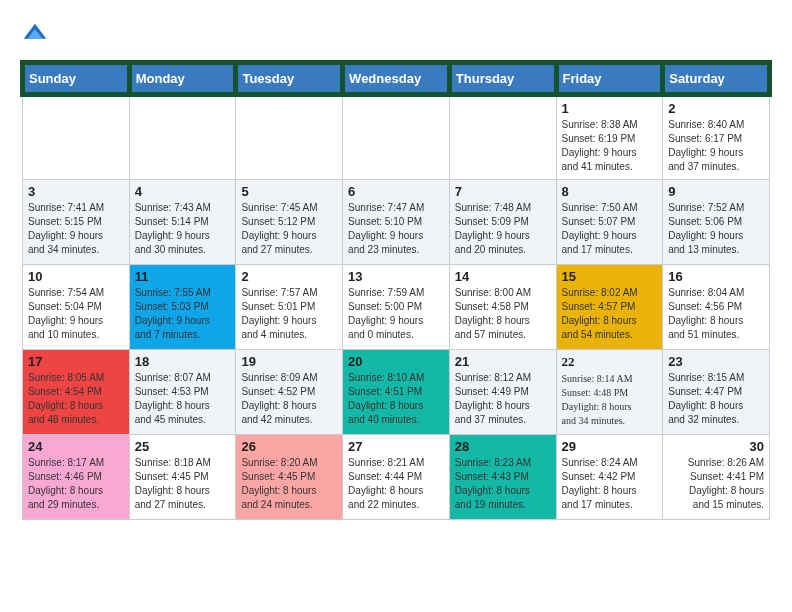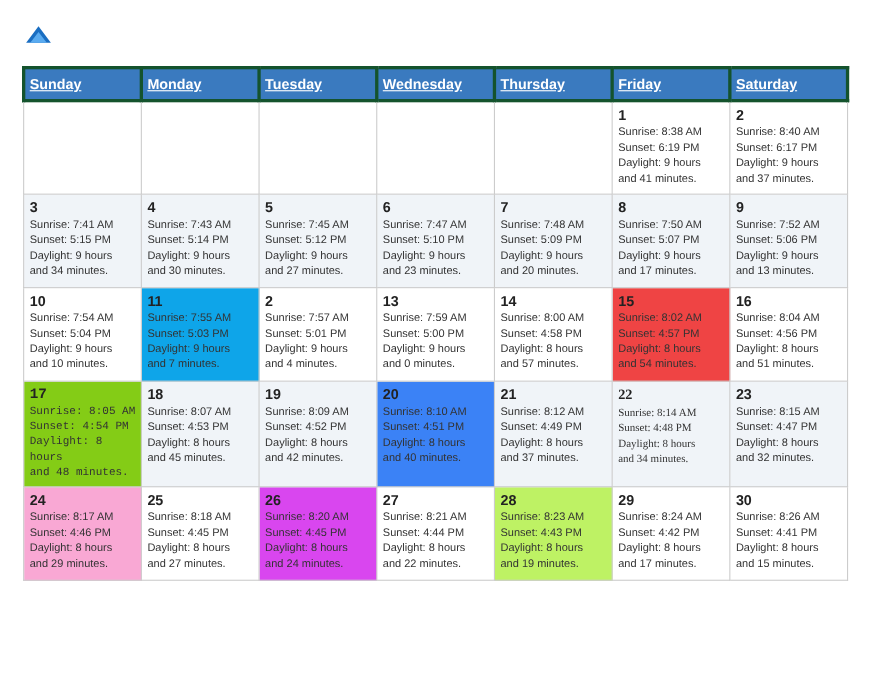--- a/index.html
+++ b/index.html
@@ -52,22 +52,21 @@
       border-collapse: collapse;
       table-layout: fixed;
     }
     thead tr th {
       background-color: #3a7abf;
       color: #fff;
       font-size: 13px;
       font-weight: bold;
       padding: 6px 4px;
       text-align: left;
-      border: 3px solid #14532d;
-      text-decoration: underline;
+      border: 5px solid #14532d;
     }
     tbody tr td {
       vertical-align: top;
       border: 1px solid #ccc;
       padding: 4px 5px;
       font-size: 10.5px;
       color: #333;
       height: 85px;
       background: #fff;
     }
@@ -184,43 +183,43 @@
           <div class="day-info">Sunrise: 7:57 AM<br>Sunset: 5:01 PM<br>Daylight: 9 hours<br>and 4 minutes.</div>
         </td>
         <td style="background: rgb(255, 255, 255);">
           <span class="day-number">13</span>
           <div class="day-info">Sunrise: 7:59 AM<br>Sunset: 5:00 PM<br>Daylight: 9 hours<br>and 0 minutes.</div>
         </td>
         <td style="background: rgb(255, 255, 255);">
           <span class="day-number">14</span>
           <div class="day-info">Sunrise: 8:00 AM<br>Sunset: 4:58 PM<br>Daylight: 8 hours<br>and 57 minutes.</div>
         </td>
-        <td style="background: #ef4444;">
+        <td style="background: #eab308;">
           <span class="day-number">15</span>
           <div class="day-info">Sunrise: 8:02 AM<br>Sunset: 4:57 PM<br>Daylight: 8 hours<br>and 54 minutes.</div>
         </td>
         <td style="background: rgb(255, 255, 255);">
           <span class="day-number">16</span>
           <div class="day-info">Sunrise: 8:04 AM<br>Sunset: 4:56 PM<br>Daylight: 8 hours<br>and 51 minutes.</div>
         </td>
       </tr>
       <tr>
-        <td style="background: #84cc16; font-family: Liberation Mono, monospace;">
+        <td style="background: #ef4444;">
           <span class="day-number">17</span>
           <div class="day-info">Sunrise: 8:05 AM<br>Sunset: 4:54 PM<br>Daylight: 8 hours<br>and 48 minutes.</div>
         </td>
         <td style="background: rgb(240, 244, 248);">
           <span class="day-number">18</span>
           <div class="day-info">Sunrise: 8:07 AM<br>Sunset: 4:53 PM<br>Daylight: 8 hours<br>and 45 minutes.</div>
         </td>
         <td style="background: rgb(240, 244, 248);">
           <span class="day-number">19</span>
           <div class="day-info">Sunrise: 8:09 AM<br>Sunset: 4:52 PM<br>Daylight: 8 hours<br>and 42 minutes.</div>
         </td>
-        <td style="background: #3b82f6; margin-top: 12px;">
+        <td style="background: #14b8a6; margin-top: 12px;">
           <span class="day-number">20</span>
           <div class="day-info">Sunrise: 8:10 AM<br>Sunset: 4:51 PM<br>Daylight: 8 hours<br>and 40 minutes.</div>
         </td>
         <td style="background: rgb(240, 244, 248);">
           <span class="day-number">21</span>
           <div class="day-info">Sunrise: 8:12 AM<br>Sunset: 4:49 PM<br>Daylight: 8 hours<br>and 37 minutes.</div>
         </td>
         <td style="background: rgb(240, 244, 248); font-family: Liberation Serif, serif;">
           <span class="day-number">22</span>
           <div class="day-info">Sunrise: 8:14 AM<br>Sunset: 4:48 PM<br>Daylight: 8 hours<br>and 34 minutes.</div>
@@ -232,35 +231,35 @@
       </tr>
       <tr>
         <td style="background: #f9a8d4;">
           <span class="day-number">24</span>
           <div class="day-info">Sunrise: 8:17 AM<br>Sunset: 4:46 PM<br>Daylight: 8 hours<br>and 29 minutes.</div>
         </td>
         <td style="background: rgb(255, 255, 255);">
           <span class="day-number">25</span>
           <div class="day-info">Sunrise: 8:18 AM<br>Sunset: 4:45 PM<br>Daylight: 8 hours<br>and 27 minutes.</div>
         </td>
-        <td style="background: #d946ef;">
+        <td style="background: #fca5a5;">
           <span class="day-number">26</span>
           <div class="day-info">Sunrise: 8:20 AM<br>Sunset: 4:45 PM<br>Daylight: 8 hours<br>and 24 minutes.</div>
         </td>
         <td style="background: rgb(255, 255, 255);">
           <span class="day-number">27</span>
           <div class="day-info">Sunrise: 8:21 AM<br>Sunset: 4:44 PM<br>Daylight: 8 hours<br>and 22 minutes.</div>
         </td>
-        <td style="background: #bef264;">
+        <td style="background: #14b8a6;">
           <span class="day-number">28</span>
           <div class="day-info">Sunrise: 8:23 AM<br>Sunset: 4:43 PM<br>Daylight: 8 hours<br>and 19 minutes.</div>
         </td>
         <td style="background: rgb(255, 255, 255);">
           <span class="day-number">29</span>
           <div class="day-info">Sunrise: 8:24 AM<br>Sunset: 4:42 PM<br>Daylight: 8 hours<br>and 17 minutes.</div>
         </td>
-        <td style="background: rgb(255, 255, 255);">
+        <td style="background: rgb(255, 255, 255); text-align: right;">
           <span class="day-number">30</span>
           <div class="day-info">Sunrise: 8:26 AM<br>Sunset: 4:41 PM<br>Daylight: 8 hours<br>and 15 minutes.</div>
         </td>
       </tr>
     </tbody>
 </table>
 
 </body></html>

